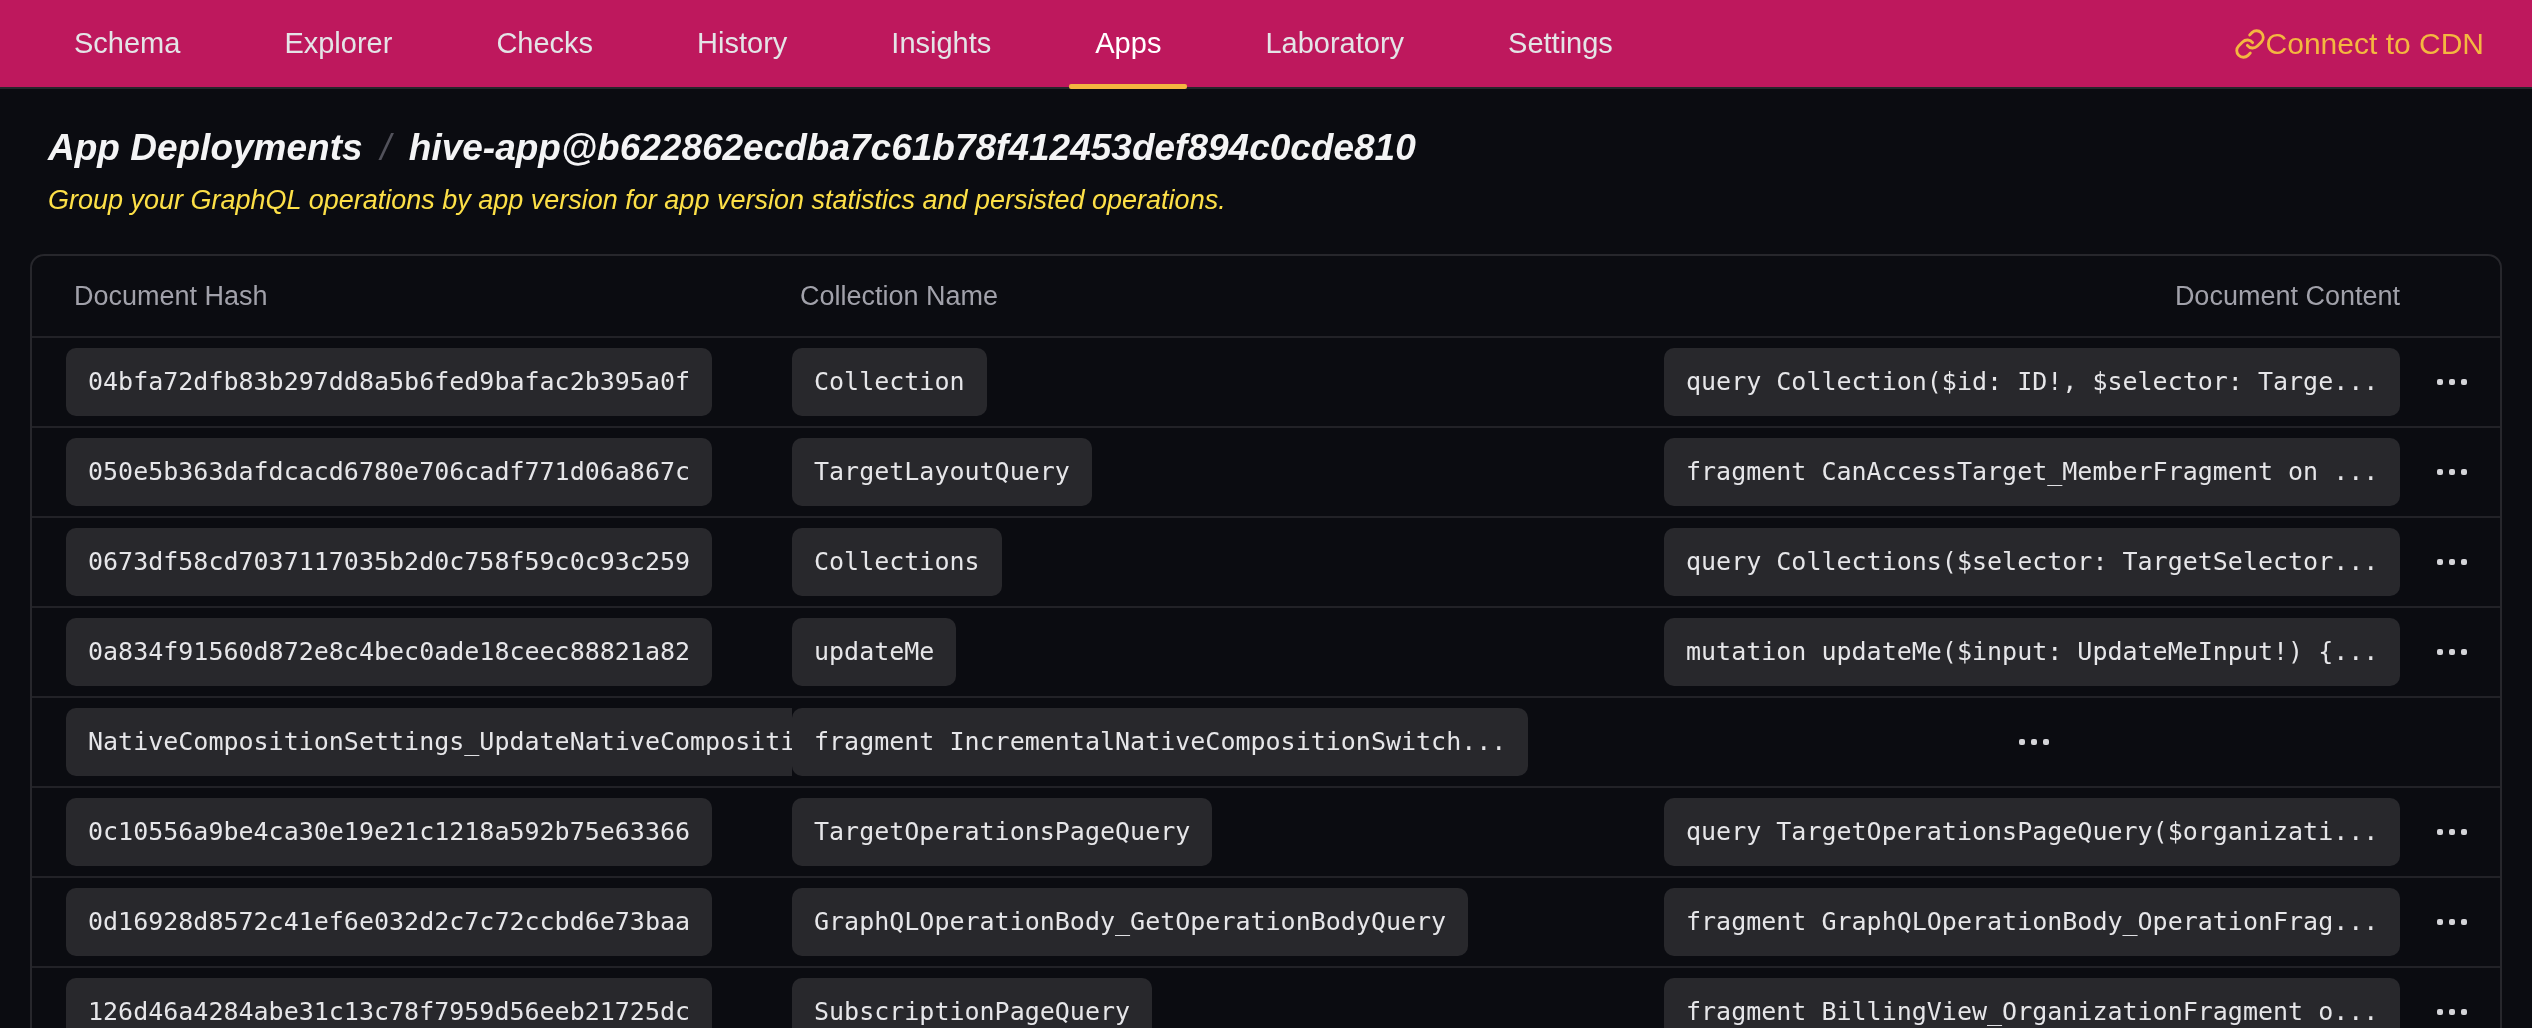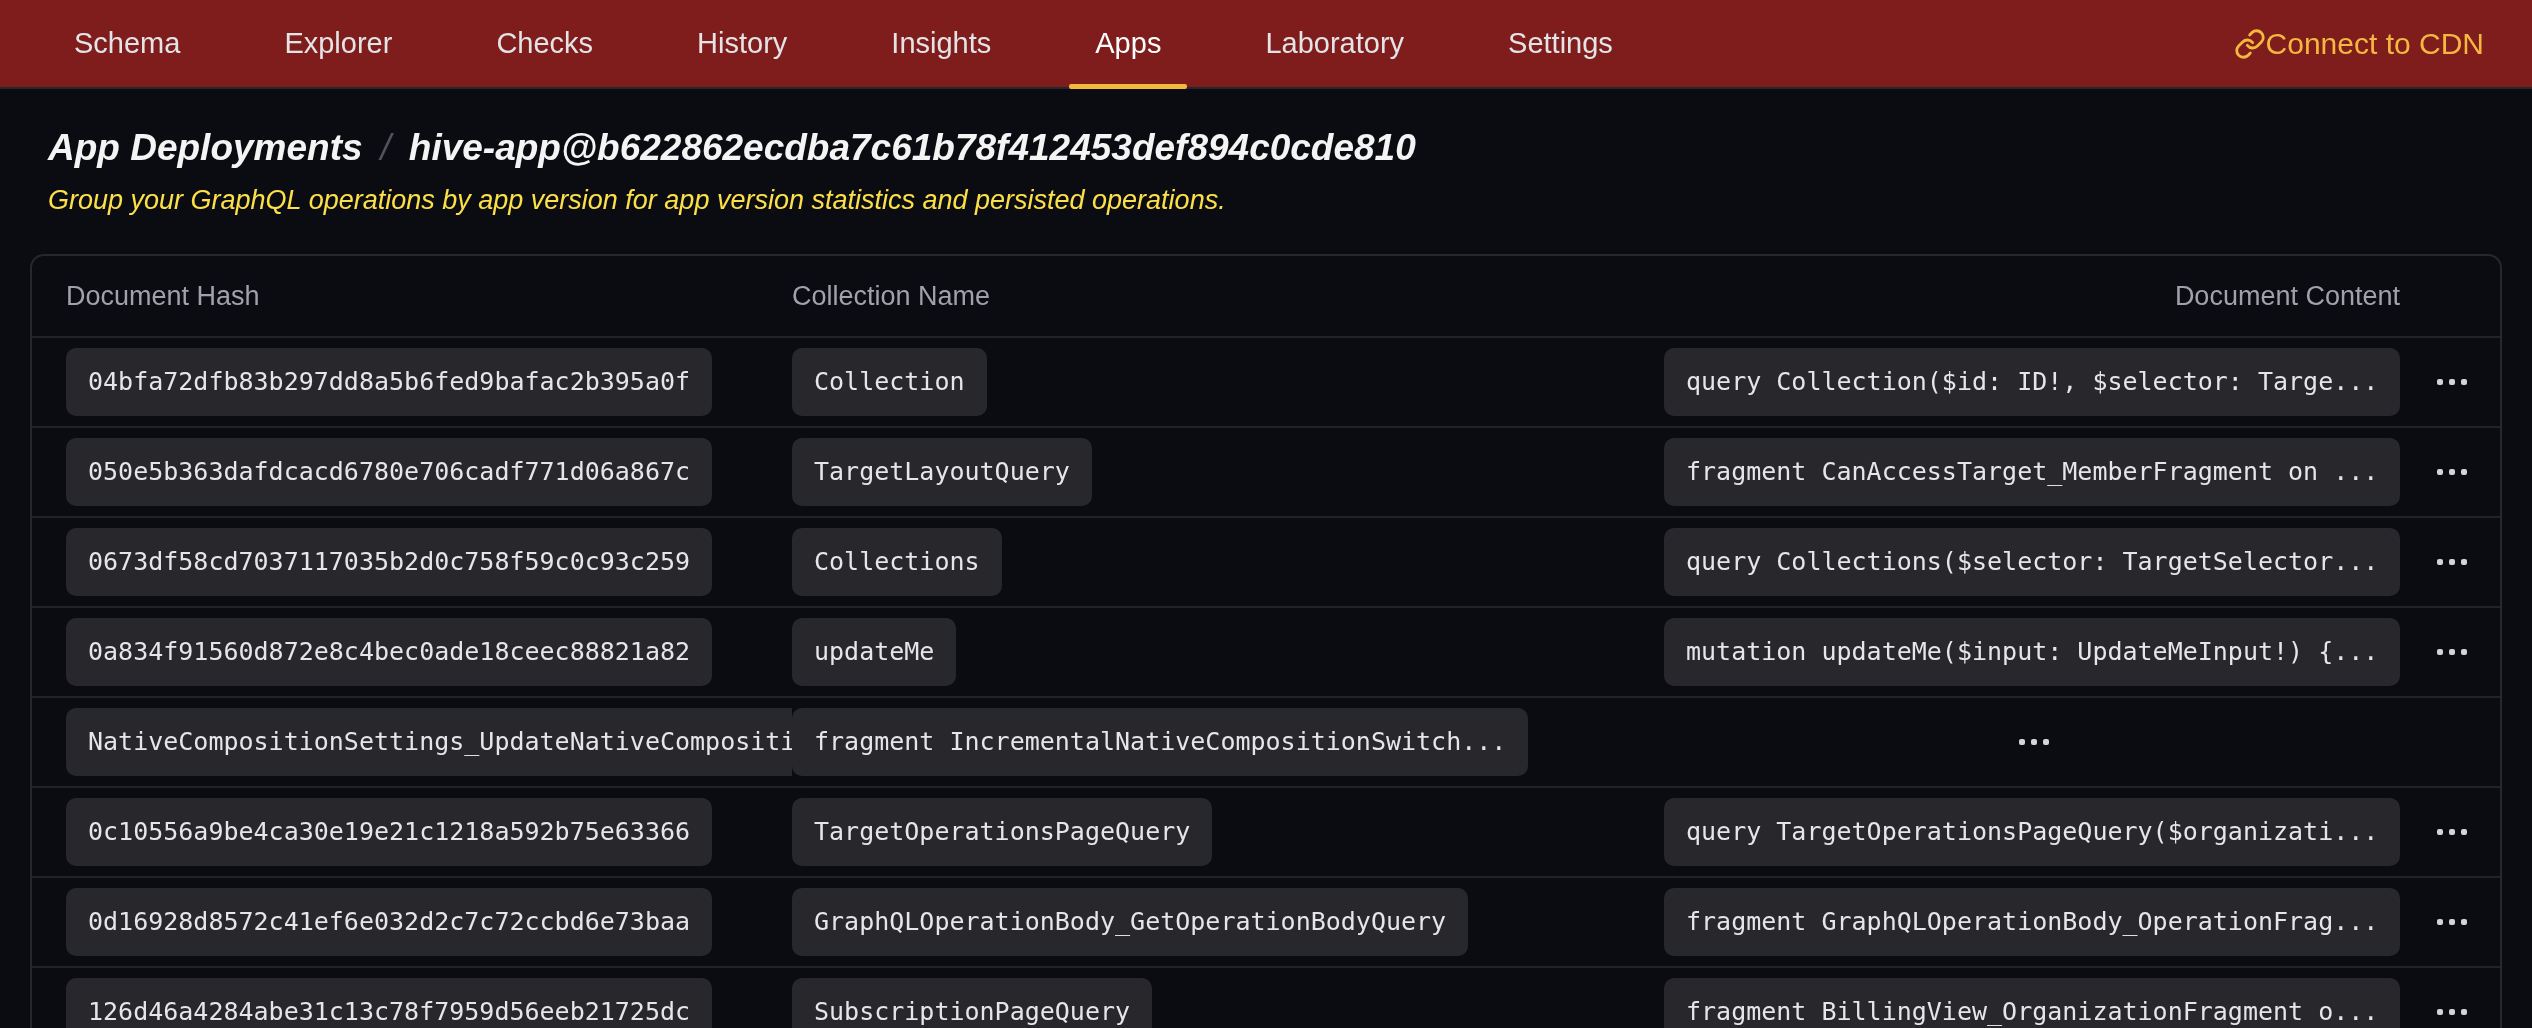--- a/index.html
+++ b/index.html
@@ -10,21 +10,21 @@
     font-family:"Liberation Sans","DejaVu Sans",sans-serif;
     -webkit-font-smoothing:antialiased;
   }
 
   
   .topnav {
     height:89px;
     display:flex; align-items:stretch;
     padding:0 48px;
     border-bottom:2px solid #26262b;
-    background:#7f1d1d;
+    background:#be185d;
   }
   .tabs { display:flex; align-items:stretch; gap:52px; list-style:none; }
   .tab {
     position:relative;
     display:flex; align-items:center;
     padding:0 26px;
     font-size:29px; font-weight:500; color:#e4e4e7;
     cursor:pointer; white-space:nowrap;
   }
   .tab.active { color:#ffffff; }
@@ -57,21 +57,21 @@
     border-radius:14px;
     overflow:hidden;
     background:#0b0c11;
   }
   .tgrid-row {
     display:grid;
     grid-template-columns:726px 1fr 740px 96px;
     align-items:center;
     padding-left:34px;
   }
-  .thead { height:80px; color:#a1a1aa; font-size:27px; font-weight:500; }
+  .thead { height:80px; color:#a1a1aa; font-size:27px; font-weight:500;margin-left:8px; }
   .thead .th-content { text-align:right; padding-right:4px; }
   .trow { height:90px; border-top:2px solid #222227; }
 
   .pill {
     display:inline-block;
     background:#28282c;
     border-radius:10px;
     padding:18px 22px;
     font-family:"DejaVu Sans Mono","Liberation Mono",monospace;
     font-size:25px; line-height:1.25;

